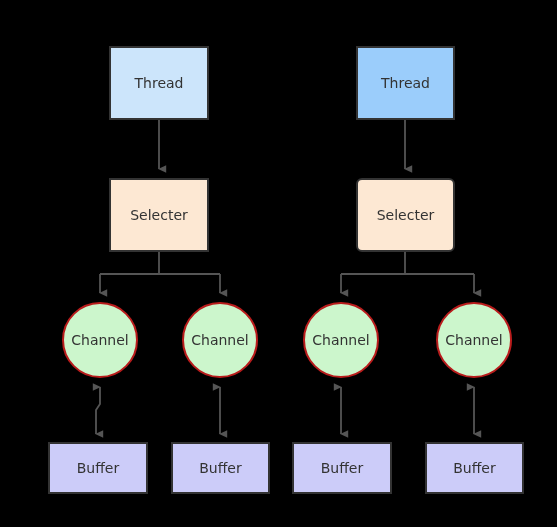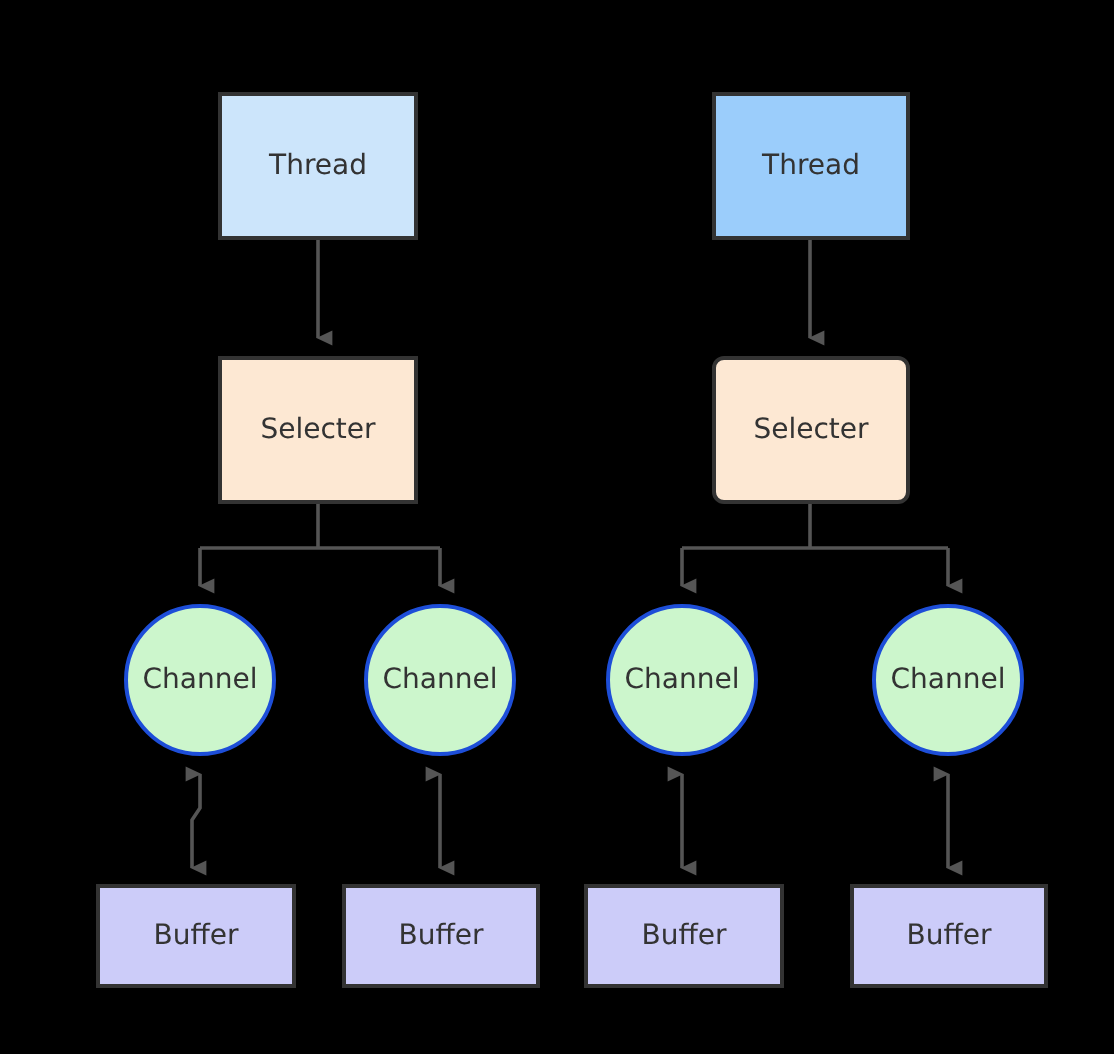--- a/index.html
+++ b/index.html
@@ -7,21 +7,21 @@
        font-family:"DejaVu Sans","Liberation Sans",sans-serif;}
   #stage{position:relative;width:557px;height:527px;background:#000;}
   #wires{position:absolute;left:0;top:0;width:557px;height:527px;}
 
   .node{position:absolute;box-sizing:border-box;display:flex;
         align-items:center;justify-content:center;
         color:#333;font-size:14px;line-height:1;}
 
   .rect{border:2px solid #333;}
   .rounded{border-radius:6px;}
-  .circle{border:2px solid #1d4ed8;border-radius:50%;}
+  .circle{border:2px solid #b91c1c;border-radius:50%;}
 </style>
 </head>
 <body>
 
 <div id="stage">
 
   <svg id="wires" viewBox="0 0 557 527" xmlns="http://www.w3.org/2000/svg">
     <defs>
       <marker id="ah-down" markerWidth="10" markerHeight="10" refX="5" refY="8.2" orient="auto" markerUnits="userSpaceOnUse">
         <path d="M1.2,1 L8.8,1 L5,9 Z" fill="#555"></path>

